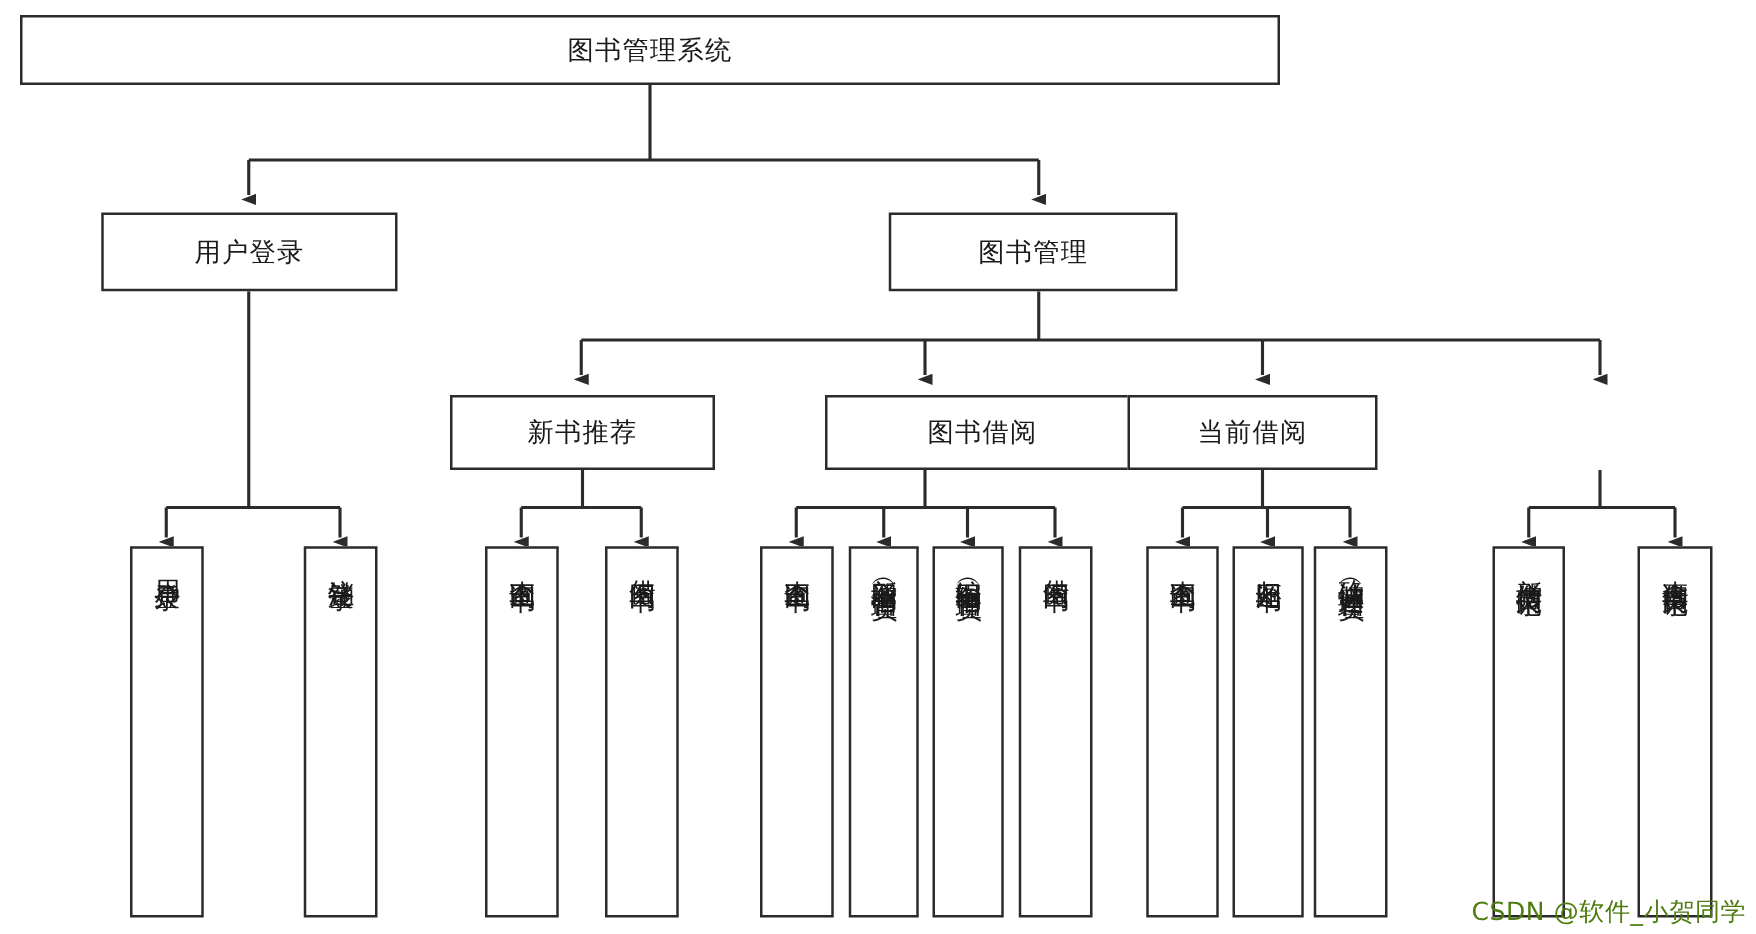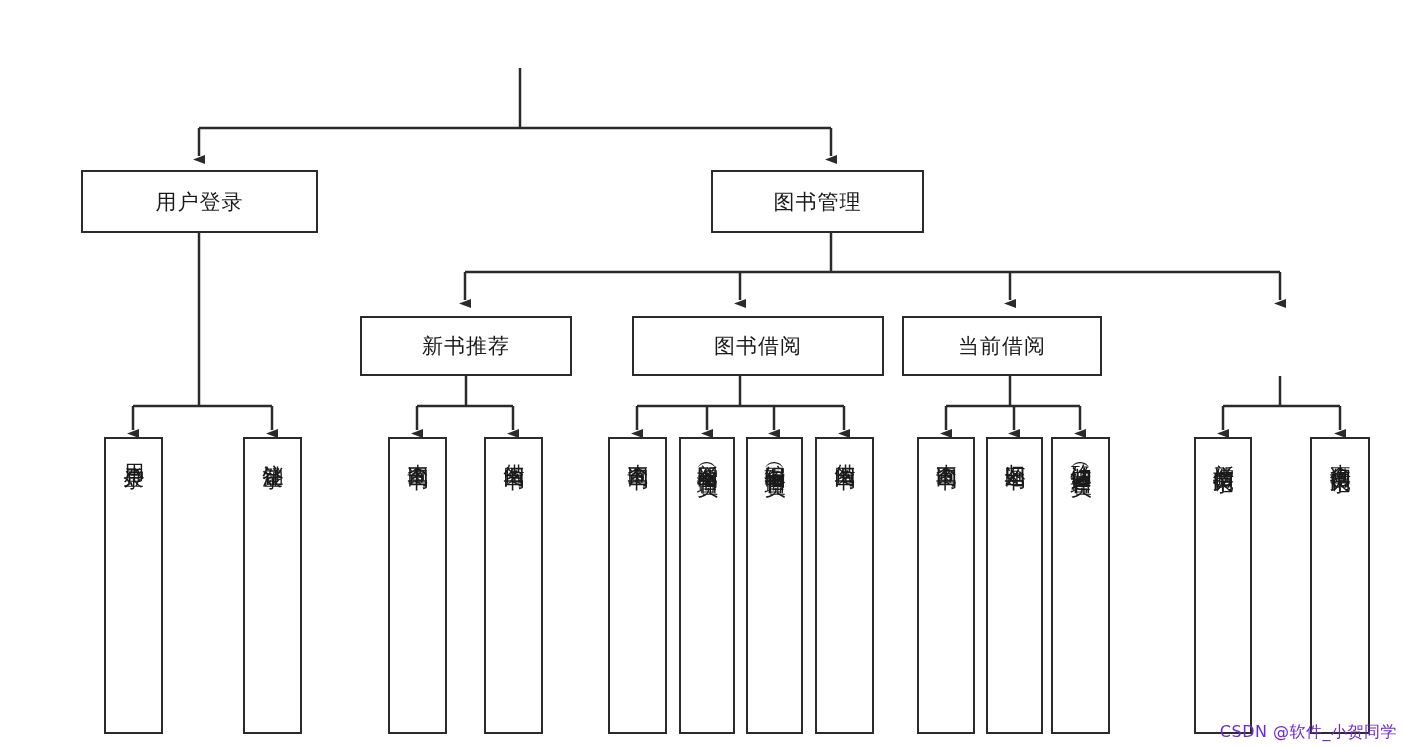--- a/index.html
+++ b/index.html
@@ -52,22 +52,22 @@
     font-size: 21px;
     line-height: 1.18;
     letter-spacing: 2px;
     white-space: pre-line;
     text-align: start;
   }
   .watermark {
     position: absolute;
     right: 8px;
     bottom: 4px;
-    font-size: 16px;
-    color: #6d28d9;
+    font-size: 20px;
+    color: #4d7c0f;
     letter-spacing: 0.5px;
     white-space: nowrap;
   }
 </style>
 </head>
 <body>
 
 <div id="canvas">
 
   <svg id="wires" viewBox="0 0 1405 747">
@@ -115,34 +115,37 @@
       <path d="M1014,406 L1014,430" marker-end="url(#arrow)"></path>
       <path d="M1080,406 L1080,430" marker-end="url(#arrow)"></path>
 
       <path d="M1280,376 L1280,406"></path>
       <path d="M1223,406 L1340,406"></path>
       <path d="M1223,406 L1223,430" marker-end="url(#arrow)"></path>
       <path d="M1340,406 L1340,430" marker-end="url(#arrow)"></path>
     </g>
   </svg>
 
+  <div class="node horiz" style="left:16px; top:12px; width:1008px; height:56px;">
+    <span>图书管理系统</span>
+  </div>
 
   <div class="node horiz" style="left:81px; top:170px; width:237px; height:63px;">
     <span>用户登录</span>
   </div>
 
-  <div class="node horiz" style="left:711px; top:170px; width:213px; height:63px;">
+  <div class="node horiz" style="left:711px; top:170px; width:231px; height:63px;">
     <span>图书管理</span>
   </div>
 
   <div class="node horiz" style="left:360px; top:316px; width:212px; height:60px;">
     <span>新书推荐</span>
   </div>
 
-  <div class="node horiz" style="left:632px; top:316px; width:252px; height:60px;">
+  <div class="node horiz" style="left:660px; top:316px; width:252px; height:60px;">
     <span>图书借阅</span>
   </div>
 
   <div class="node horiz" style="left:902px; top:316px; width:200px; height:60px;">
     <span>当前借阅</span>
   </div>
 
 
   <div class="node vert" style="left:104px; top:437px; width:59px; height:297px;">
     <span class="vlabel">用户登录</span>

